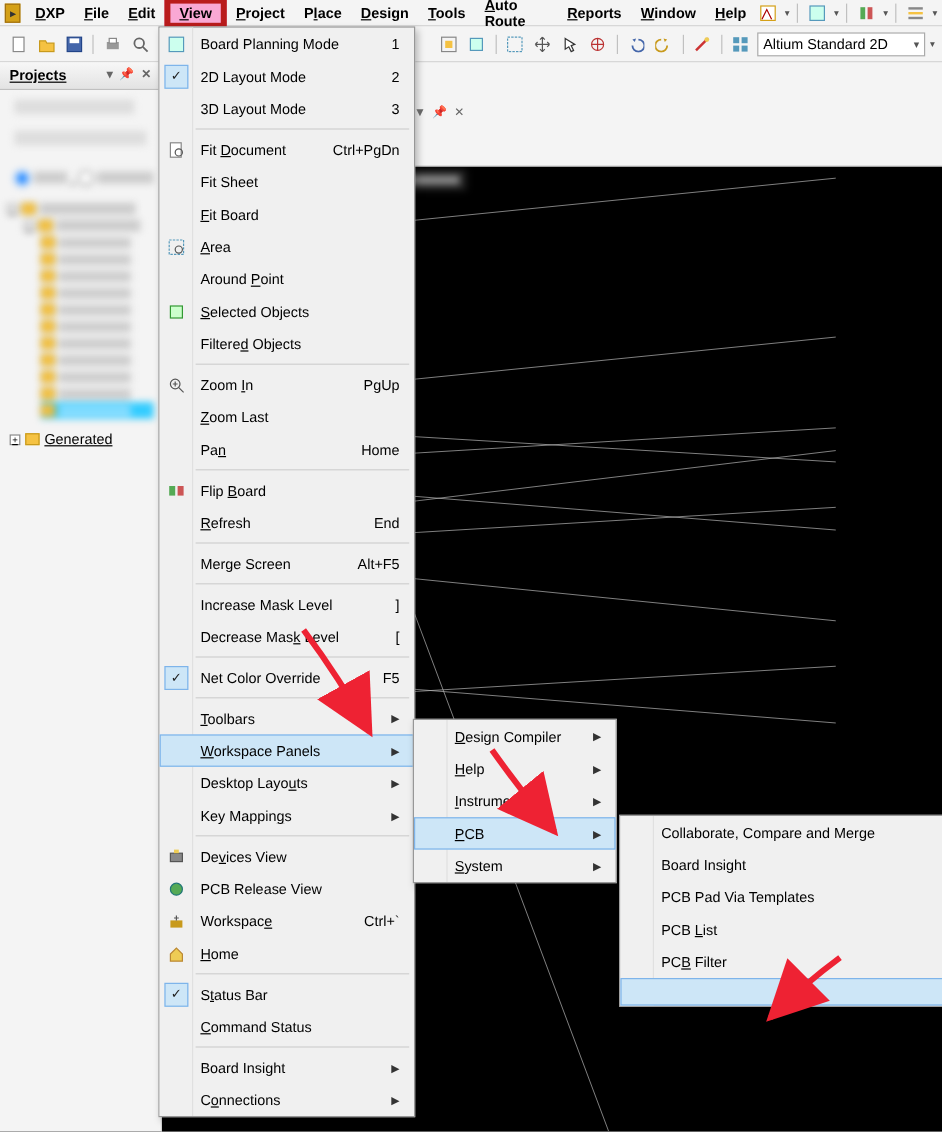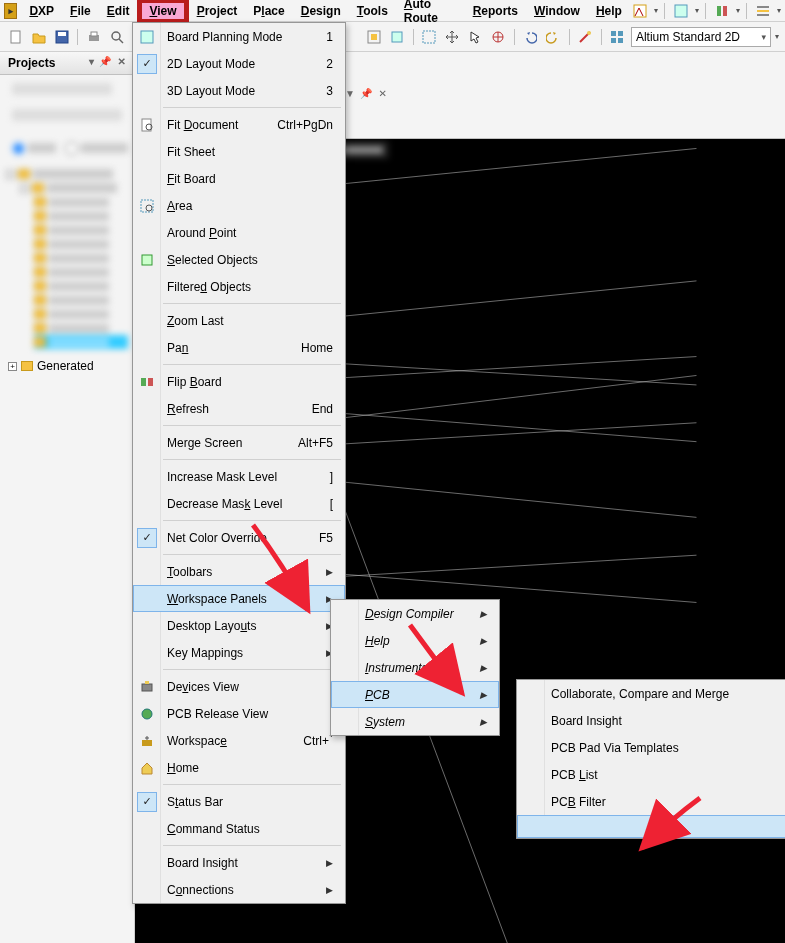--- a/index.html
+++ b/index.html
@@ -14,21 +14,21 @@
 .menubar-right { display: flex; align-items: center; gap: 4px; margin-left: auto; }
 .tb-sep { width: 1px; height: 16px; background: #c0c0c0; margin: 0 2px; }
 
 
 .toolbar { height: 30px; background: #f4f4f4; display: flex; align-items: center; padding: 0 6px; gap: 4px; border-bottom: 1px solid #d0d0d0; }
 .tb-btn { width: 20px; height: 20px; display: flex; align-items: center; justify-content: center; }
 .combo { height: 20px; background: #fff; border: 1px solid #aaa; padding: 0 18px 0 4px; display: flex; align-items: center; position: relative; font-size: 11px; min-width: 140px; }
 .combo::after { content: "▾"; position: absolute; right: 4px; font-size: 9px; color: #555; }
 
 
-.main { display: flex; height: calc(943px - 52px); }
+.main { display: flex; height: calc(943px - 52px); text-decoration: underline; }
 .panel { width: 135px; background: #f4f4f4; border-right: 1px solid #d0d0d0; }
 .panel-header { background: linear-gradient(#f7f7f7,#e3e3e3); padding: 4px 8px; font-weight: bold; border-bottom: 1px solid #c0c0c0; font-size: 11px; }
 .panel-body { padding: 6px; filter: blur(3px); }
 .tree-item { padding: 2px 0 2px 0; margin-left: 6px; display: flex; align-items: center; gap: 3px; }
 .tree-fold { padding: 2px 0; display:flex; align-items:center; gap:3px; }
 .folder { width:12px; height:10px; background:#f5c242; border:1px solid #c89a1c; }
 .plusbox { width:9px; height:9px; border:1px solid #888; display:inline-flex; align-items:center; justify-content:center; font-size:8px; background:#fff;}
 .work-area { flex: 1; display: flex; flex-direction: column; }
 .wk-head { display:flex; gap:4px; padding:6px; background:#f4f4f4; }
 .wk-btn { padding: 3px 10px; background:linear-gradient(#fff,#e6e6e6); border:1px solid #aaa; border-radius:3px; font-size:11px; }
@@ -46,21 +46,21 @@
 .dd-item { position: relative; height: 27px; display: flex; align-items: center; padding-left: 34px; padding-right: 12px; cursor: default; }
 .dd-item.sel { background: #cde6f7; border:1px solid #7eb4ea; padding-left:33px; padding-right:11px; }
 .dd-sep { height:1px; background:#d0d0d0; margin: 3px 4px 3px 30px; }
 .dd-label { flex:1; color:#000; font-size:12px; }
 .dd-short { color:#000; font-size:12px; margin-left: 24px; }
 .dd-arrow { font-size: 9px; color:#333; margin-left: 12px; }
 .dd-icon { position:absolute; left:5px; width:18px; height:18px; display:flex; align-items:center; justify-content:center; }
 .dd-check { position:absolute; left:4px; width:20px; height:20px; background:#cde6f7; border:1px solid #7eb4ea; display:flex; align-items:center; justify-content:center; font-size:11px; color:#222;}
 
 #dd-view { top: 22px; left: 132px; width: 214px; }
-#dd-panels { top: 599px; left: 330px; width: 170px; font-style: italic; }
+#dd-panels { top: 599px; left: 344px; width: 170px; }
 #dd-pcb { top: 679px; left: 516px; width: 284px; }
 
 
 .arrow { position:absolute; pointer-events:none; }
 
 
 .filelist { position:absolute; left:346px; top:213px; width:70px; background:#fff; border:1px solid #c0c0c0; }
 .filelist-row { height:22px; border-bottom:1px solid #eee; display:flex; align-items:center; justify-content:center; }
 .filelist-row.hi { background:#3399ff; }
 .file-ico { width:12px; height:14px; border:1px solid #999; background:#fff; position:relative; }
@@ -449,20 +449,32 @@
           <rect x="2" y="2" width="10" height="10" fill="#cfc" stroke="#393"></rect>
         </svg>
       </span>
     <span class="dd-label"><span class="u">S</span>elected Objects</span>
   </div>
   <div class="dd-item">
       <span class="dd-label">Filtere<span class="u">d</span> Objects</span>
     </div>
   <div class="dd-sep"></div>
   <div class="dd-item">
+    <span class="dd-icon">
+        <svg width="14" height="14">
+          <circle cx="6" cy="6" r="4" fill="none" stroke="#555"></circle>
+          <line x1="9" y1="9" x2="13" y2="13" stroke="#555"></line>
+          <line x1="4" y1="6" x2="8" y2="6" stroke="#555"></line>
+          <line x1="6" y1="4" x2="6" y2="8" stroke="#555"></line>
+        </svg>
+      </span>
+    <span class="dd-label">Zoom <span class="u">I</span>n</span>
+      <span class="dd-short">PgUp</span>
+  </div>
+  <div class="dd-item">
       <span class="dd-label"><span class="u">Z</span>oom Last</span>
     </div>
   <div class="dd-item">
       <span class="dd-label">Pa<span class="u">n</span></span>
       <span class="dd-short">Home</span>
     </div>
   <div class="dd-sep"></div>
   <div class="dd-item">
     <span class="dd-icon">
         <svg width="14" height="14">

